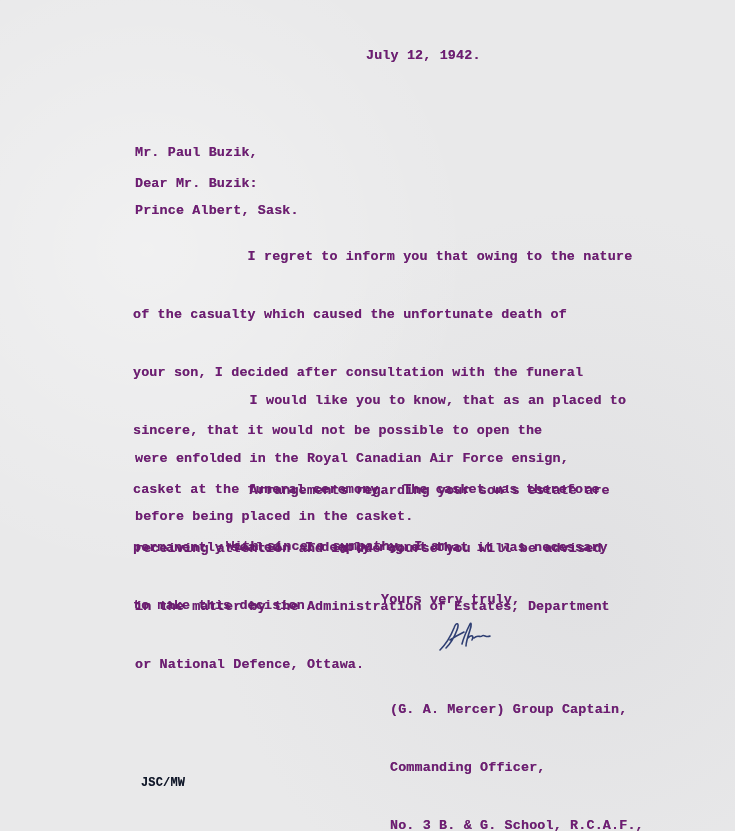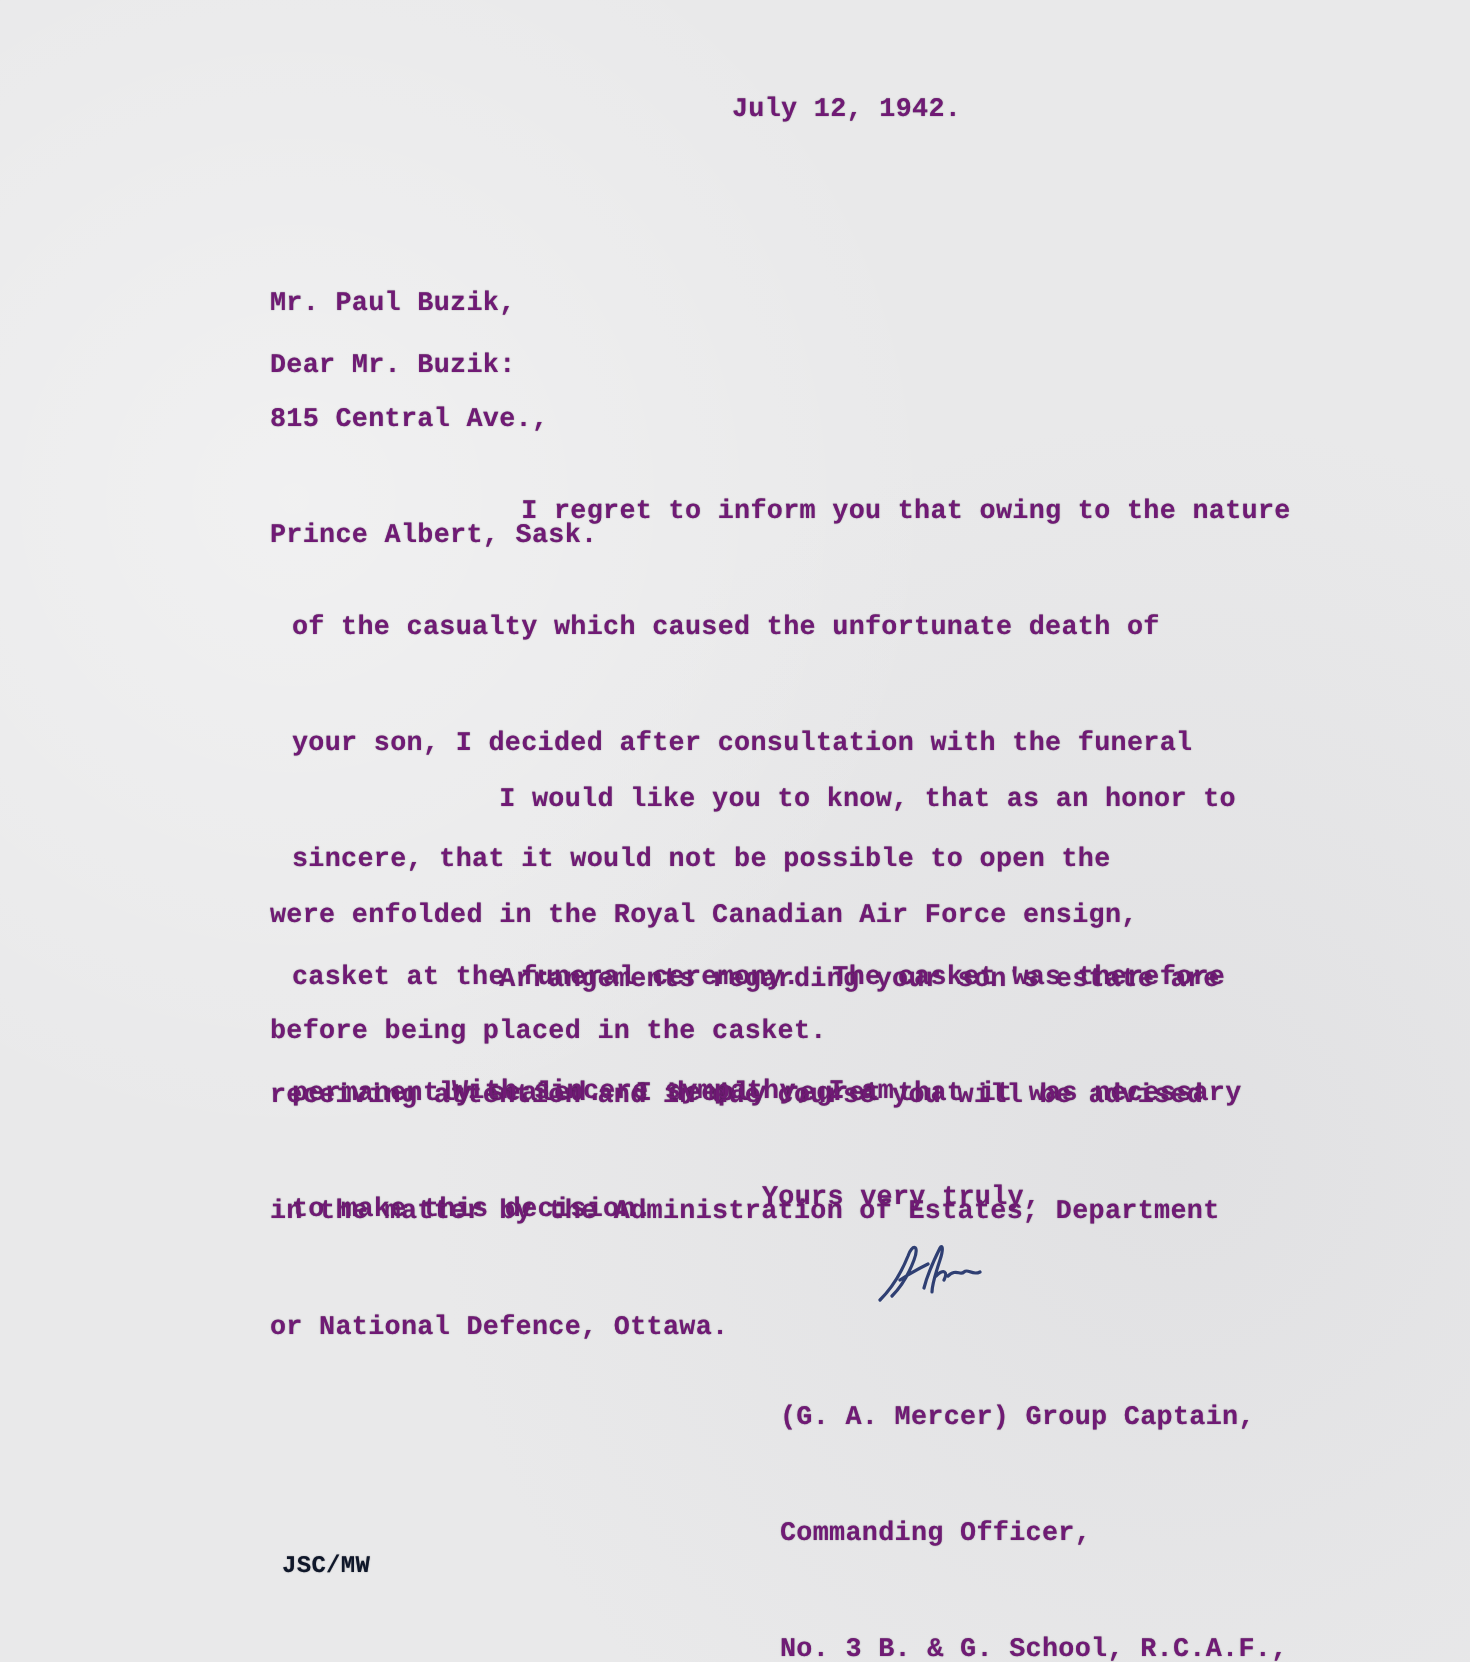--- a/index.html
+++ b/index.html
@@ -16,57 +16,56 @@
     .page { position: absolute; inset: 0; }
     .t {
       position: absolute; white-space: pre;
       font-size: 13.4px; font-weight: bold; letter-spacing: 0.15px;
       line-height: 19.4px; color: #701a75;
       text-shadow: 0 0 0.6px rgba(40,40,45,0.6);
     }
     .date { left: 366px; top: 46px; }
     .addr { left: 135px; top: 104px; }
     .salutation { left: 135px; top: 174px; }
-    .p1 { left: 146px; top: 208px; }
+    .p1 { left: 133px; top: 208px; }
     .p2 { left: 135px; top: 352px; }
     .p3 { left: 135px; top: 442px; }
     .closing-line { left: 226px; top: 537px; }
     .yours { left: 381px; top: 590px; }
     .sigblock { left: 390px; top: 661px; }
     .ref { left: 141px; top: 774px; font-size: 12px; color: #0f172a; }
     .line { display: block; height: 19.4px; }
     .signature { position: absolute; left: 436px; top: 618px; width: 60px; height: 36px; }
   </style>
 </head>
 <body>
 
 <div class="page">
 
   <div class="t date">July 12, 1942.</div>
 
   <div class="t addr">
     <span class="line">Mr. Paul Buzik,</span>
-    <span class="line">815 Central Ave.,</span>
     <span class="line">Prince Albert, Sask.</span>
   </div>
 
   <div class="t salutation">Dear Mr. Buzik:</div>
 
   <div class="t p1">
     <span class="line">              I regret to inform you that owing to the nature</span>
     <span class="line">of the casualty which caused the unfortunate death of</span>
     <span class="line">your son, I decided after consultation with the funeral</span>
     <span class="line">sincere, that it would not be possible to open the</span>
     <span class="line">casket at the funeral ceremony.  The casket was therefore</span>
     <span class="line">permanently sealed.  I deeply regret that it was necessary</span>
     <span class="line">to make this decision.</span>
   </div>
 
   <div class="t p2">
-    <span class="line">              I would like you to know, that as an honor to</span>
+    <span class="line">              I would like you to know, that as an placed to</span>
     <span class="line">were enfolded in the Royal Canadian Air Force ensign,</span>
     <span class="line">before being placed in the casket.</span>
   </div>
 
   <div class="t p3">
     <span class="line">              Arrangements regarding your son's estate are</span>
     <span class="line">receiving attention and in due course you will be advised</span>
     <span class="line">in the matter by the Administration of Estates, Department</span>
     <span class="line">or National Defence, Ottawa.</span>
   </div>

